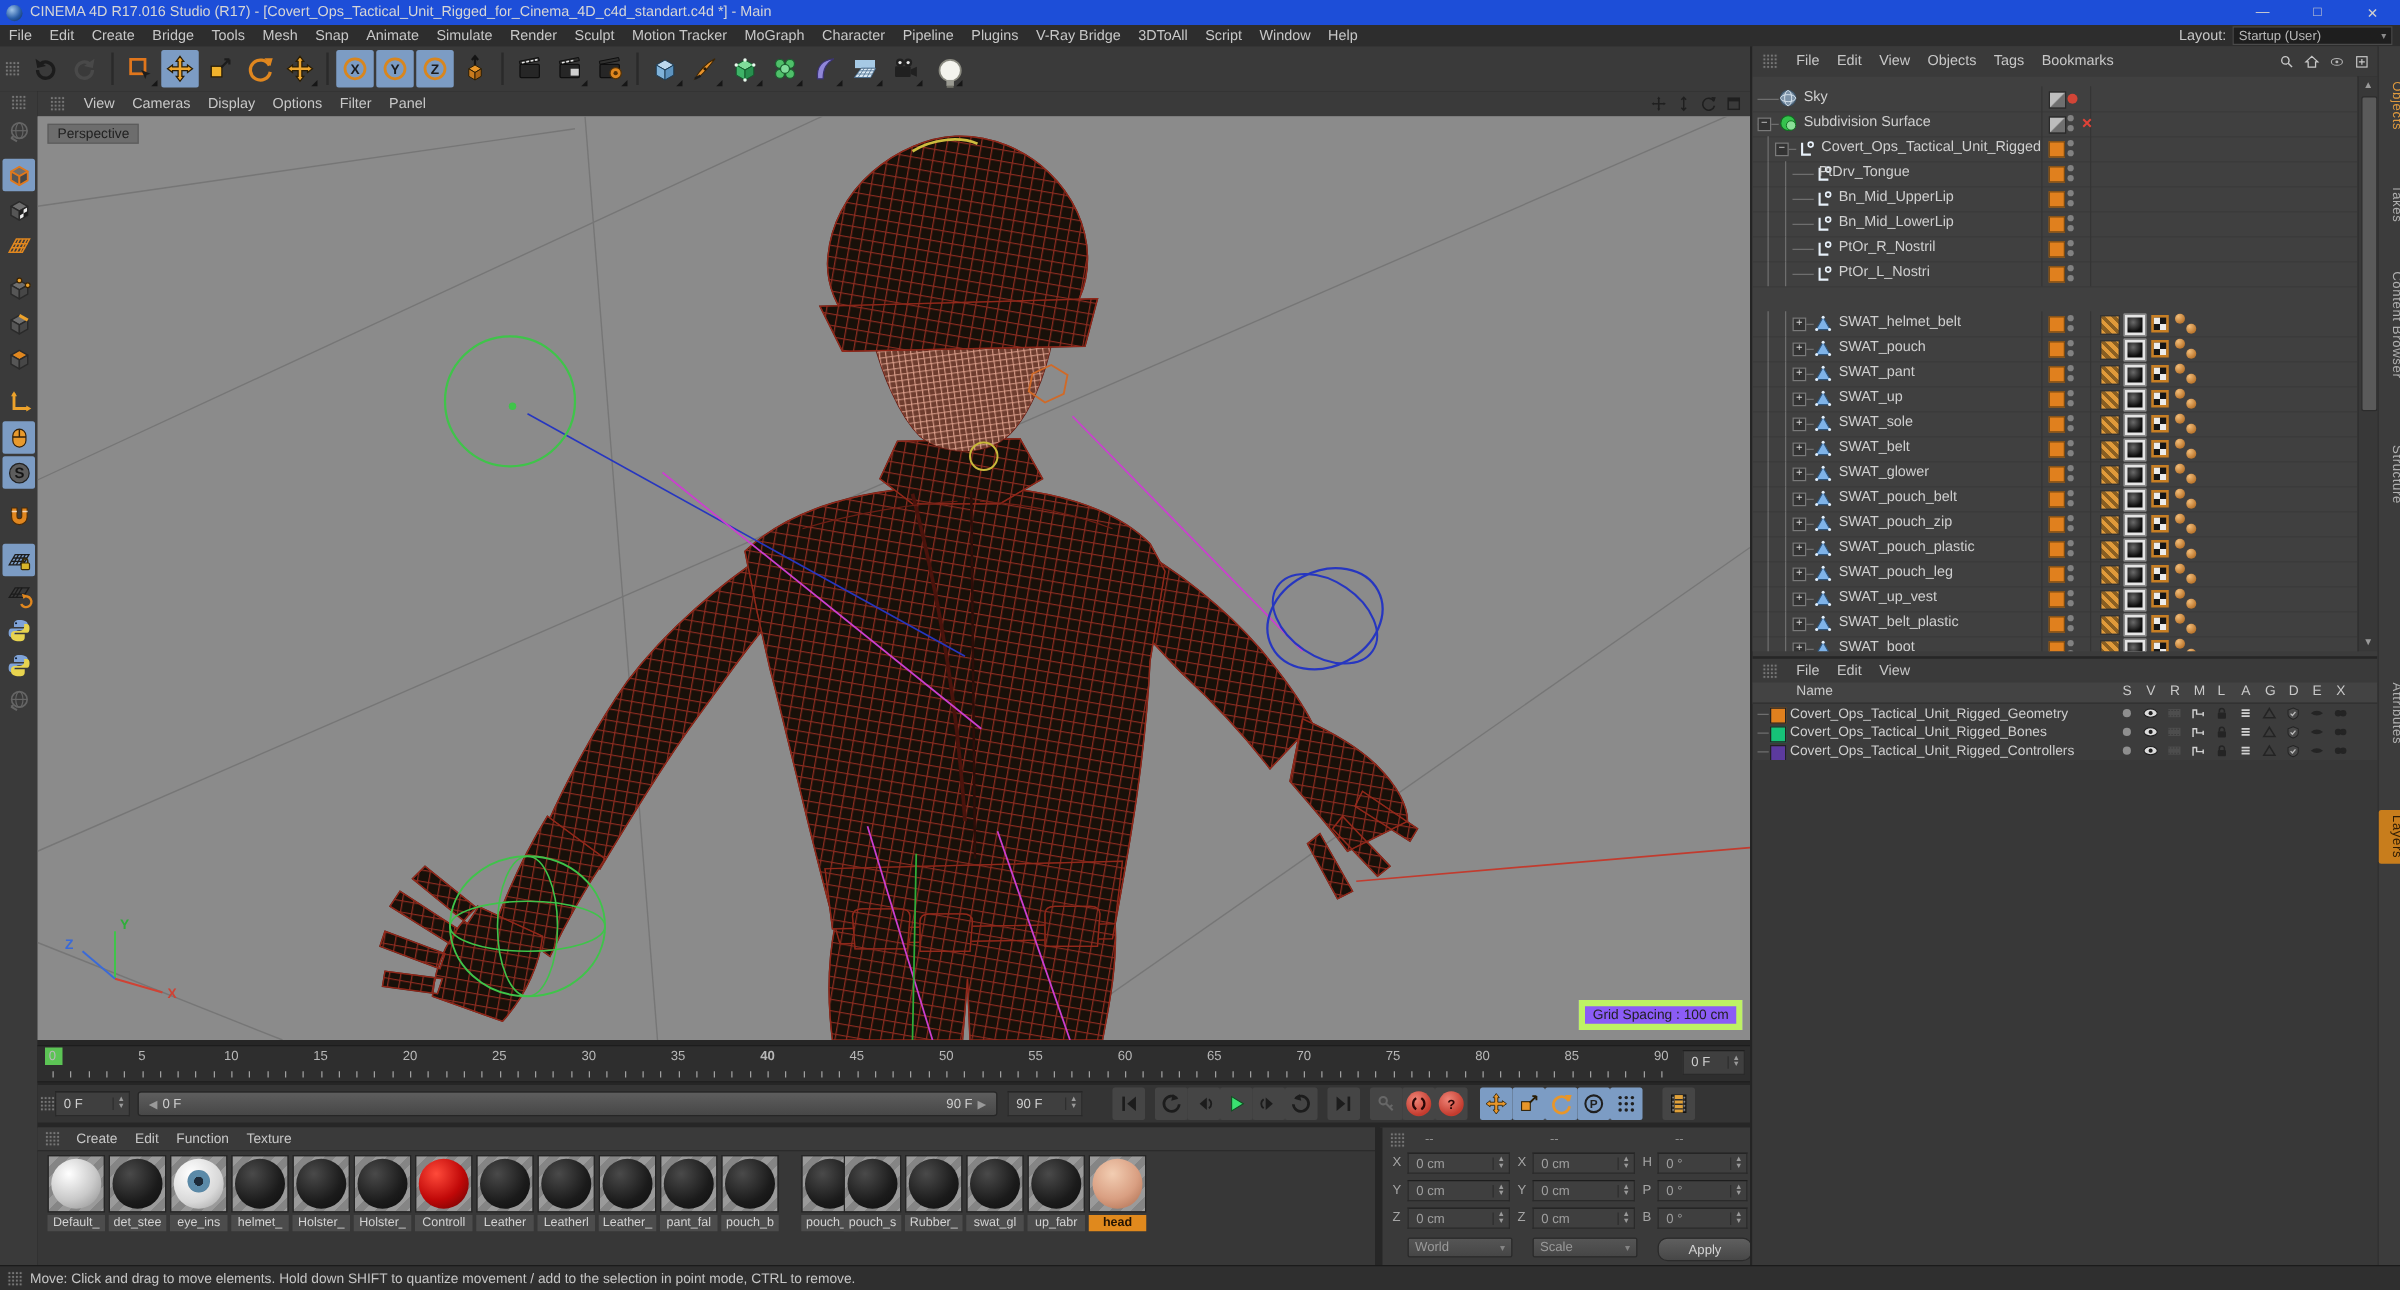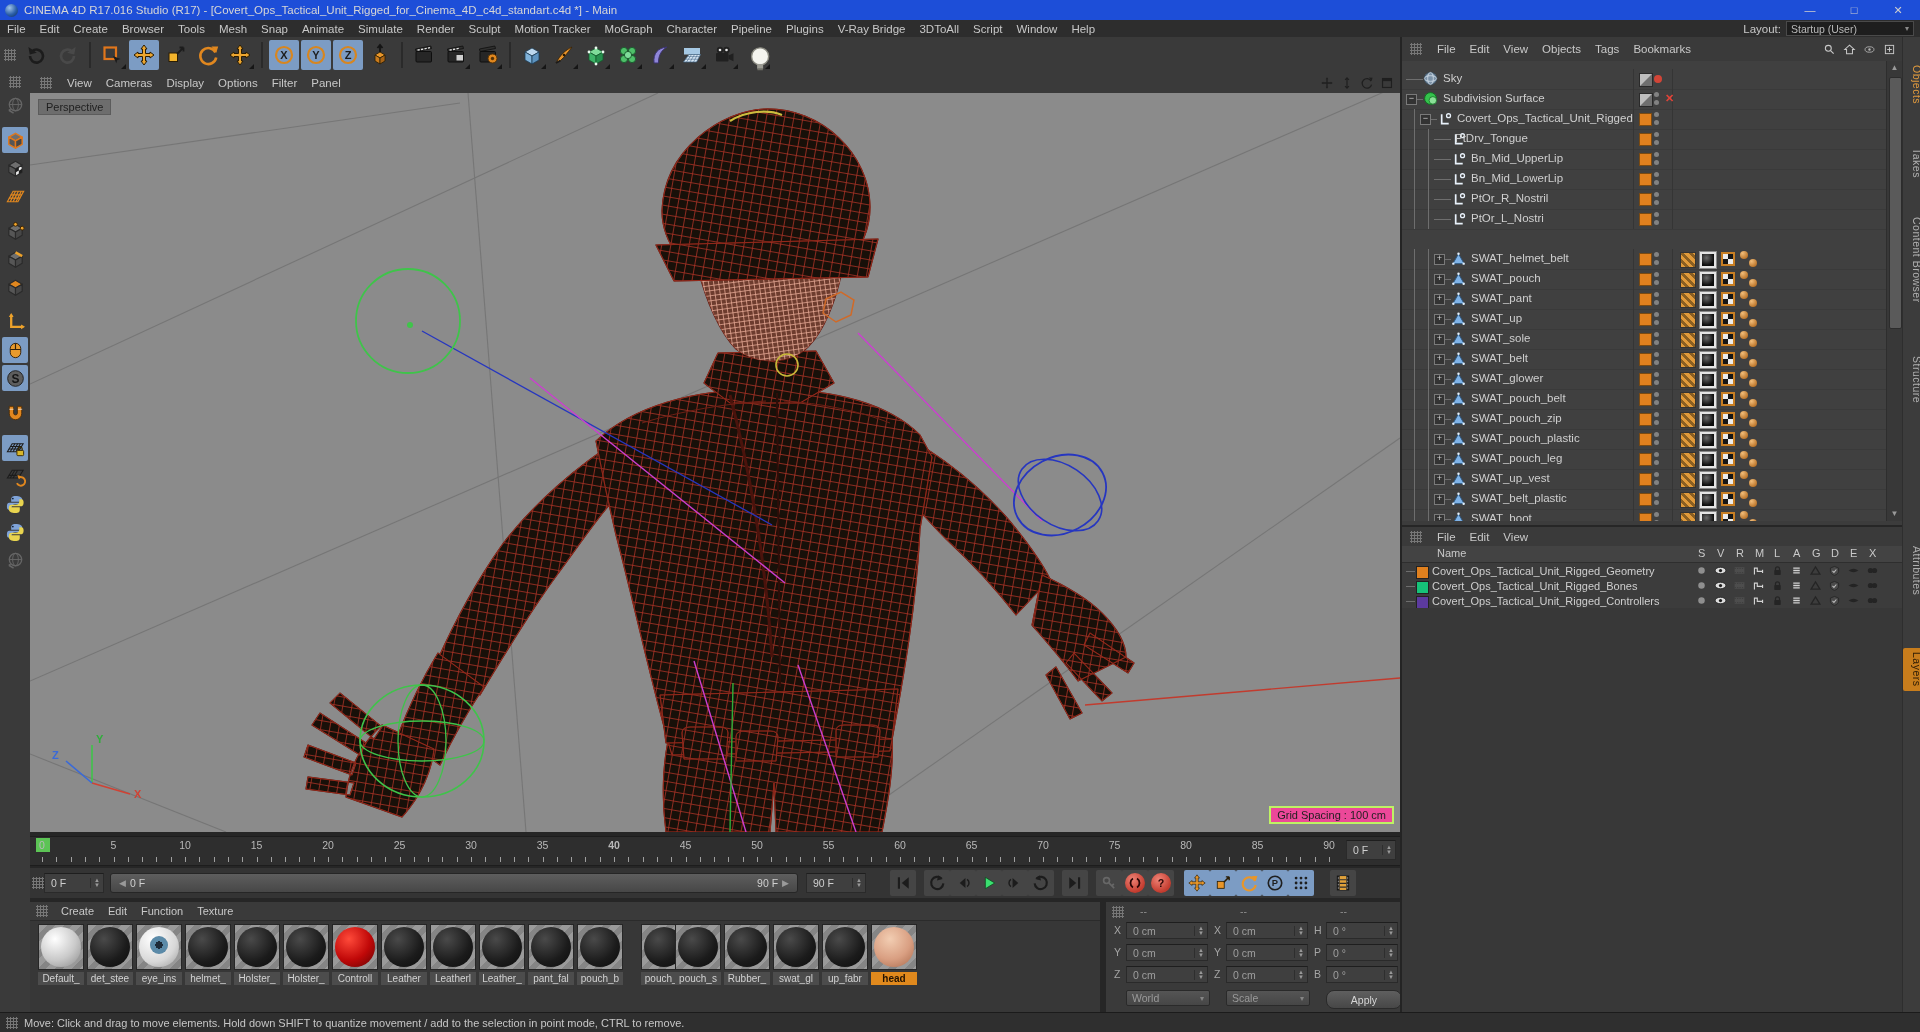--- a/index.html
+++ b/index.html
@@ -29,21 +29,21 @@
   #leftbar{left:0;top:73px;width:30px;height:939px;background:#3a3a3a;border-right:1px solid #2a2a2a;display:flex;flex-direction:column;align-items:center;}
   .pbtn{width:26px;height:26px;margin:1px 0;border-radius:2px;display:flex;align-items:center;justify-content:center;flex:none;position:relative;}
   .pbtn.active{background:#7c9cc4;}
   .pbtn.disabled{opacity:.45;}
   .pgap{height:7px;flex:none;}
   
   #center{left:30px;top:73px;width:1370px;height:939px;background:#262626;}
   #vp-header{left:0;top:0;width:1370px;height:20px;background:#3a3a3a;display:flex;align-items:center;font-size:11.5px;color:#c3c3c3;}
   #vp-canvas{left:0;top:20px;width:1370px;height:739px;background:#8b8b8b;overflow:hidden;}
   #chip-persp{left:8px;top:6px;background:rgba(105,105,105,.9);border:1px solid #5c5c5c;color:#1f1f1f;font-size:11px;padding:1px 7px;}
-  #chip-grid{right:6px;bottom:8px;background:#ec4899;border:2px solid #bef264;color:#1f1f1f;font-size:11px;padding:1px 6px;}
+  #chip-grid{right:6px;bottom:8px;background:#8b5cf6;border:5px solid #bef264;color:#1f1f1f;font-size:11px;padding:1px 6px;}
   .vnav{width:18px;height:16px;display:flex;align-items:center;justify-content:center;margin-left:2px;}
   
   #ruler{left:0;top:763px;width:1370px;height:28px;background:#2e2e2e;border-top:1px solid #1d1d1d;border-bottom:1px solid #1d1d1d;}
   .rlabel{position:absolute;top:2px;font-size:10.5px;color:#b8b8b8;transform:translateX(-50%);}
   .rtick{position:absolute;bottom:3px;width:1px;height:5px;background:#9f9f9f;}
   #rcursor{position:absolute;left:6px;top:1px;width:14px;height:14px;background:#5cc455;}
   #rspin{position:absolute;right:4px;top:3px;width:50px;height:20px;}
   
   .field{background:#3f3f3f;border:1px solid #2a2a2a;border-top-color:#1e1e1e;color:#cfcfcf;font-size:10.5px;display:flex;align-items:center;padding:0 3px 0 6px;box-sizing:border-box;}
   .field .spin{margin-left:auto;color:#9a9a9a;font-size:6px;line-height:5px;text-align:center;border-left:1px solid #2e2e2e;padding-left:3px;}
@@ -125,21 +125,21 @@
     <div class="wctl">—</div>
     <div class="wctl">□</div>
     <div class="wctl close">✕</div>
   </div>
 
   <div id="menubar" class="abs">
 
     <span class="menu-item">File</span>
       <span class="menu-item">Edit</span>
       <span class="menu-item">Create</span>
-      <span class="menu-item">Browser</span>
+      <span class="menu-item">Bridge</span>
       <span class="menu-item">Tools</span>
       <span class="menu-item">Mesh</span>
       <span class="menu-item">Snap</span>
       <span class="menu-item">Animate</span>
       <span class="menu-item">Simulate</span>
       <span class="menu-item">Render</span>
       <span class="menu-item">Sculpt</span>
       <span class="menu-item">Motion Tracker</span>
       <span class="menu-item">MoGraph</span>
       <span class="menu-item">Character</span>

